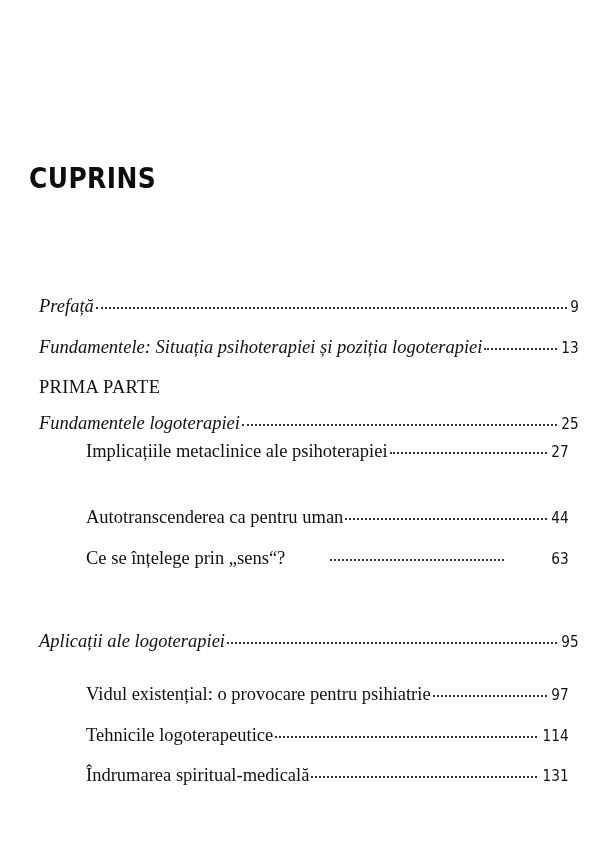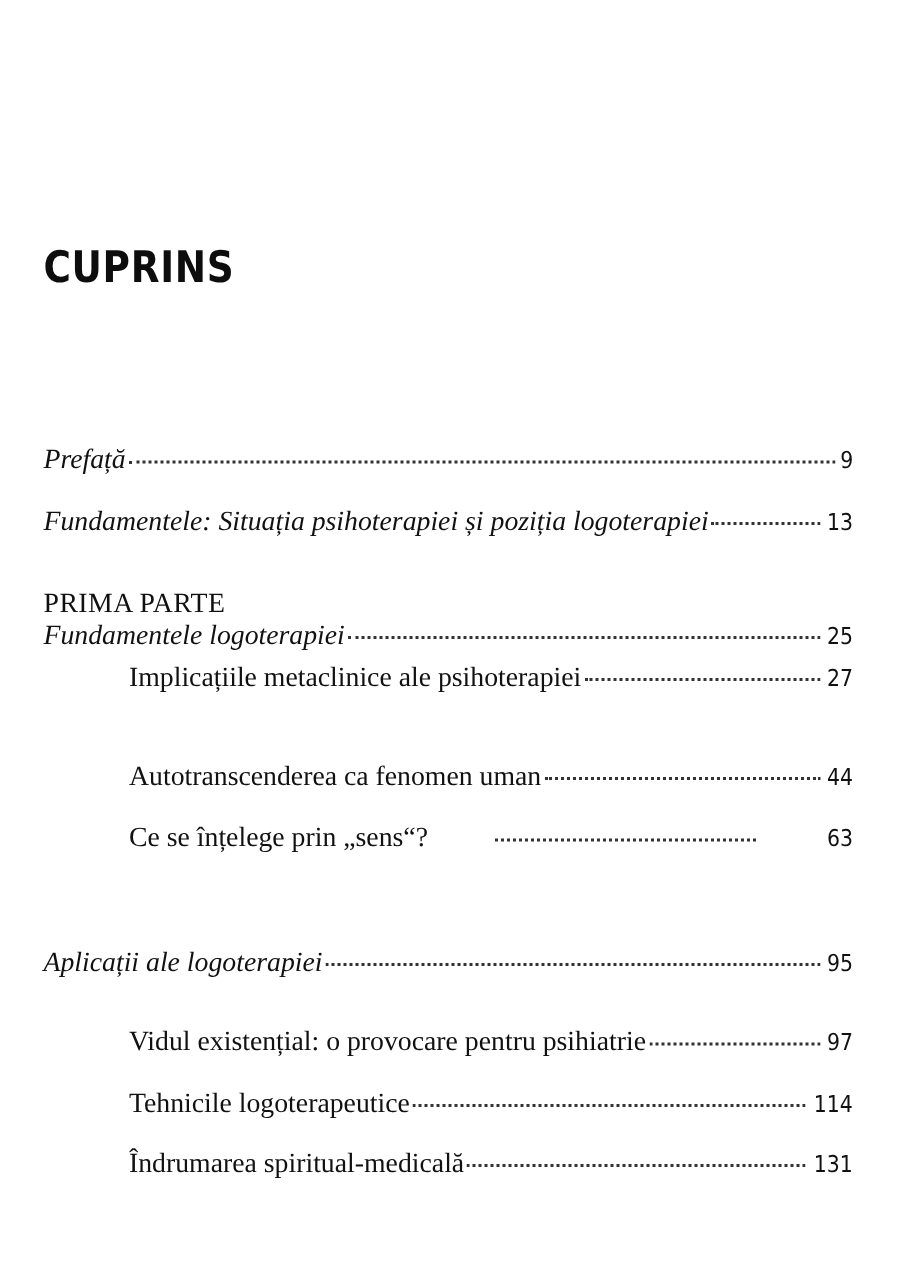--- a/index.html
+++ b/index.html
@@ -70,21 +70,21 @@
       transform-origin: right center;
     }
     .part-heading {
       position: absolute;
       font-size: 18.5px;
       letter-spacing: 0.3px;
       line-height: 1;
       margin: 0;
       font-weight: normal;
     }
-    .lvl0 { left: 29px; width: 540px; }
+    .lvl0 { left: 39px; width: 540px; }
     .lvl1 { left: 86px; width: 483px; }
   </style>
 </head>
 <body>
 
 <div class="page">
 
   <h1 class="title">CUPRINS</h1>
 
   <div class="toc-line italic lvl0" style="top:293px;">
@@ -92,36 +92,36 @@
     <span class="leader"></span>
     <span class="page-num">9</span>
   </div>
 
   <div class="toc-line italic lvl0" style="top:334px;">
     <span class="label">Fundamentele: Situația psihoterapiei și poziția logoterapiei</span>
     <span class="leader"></span>
     <span class="page-num">13</span>
   </div>
 
-  <h2 class="part-heading lvl0" style="top:378px;margin-top:16px;">PRIMA PARTE</h2>
+  <h2 class="part-heading lvl0" style="top:378px;">PRIMA PARTE</h2>
 
   <div class="toc-line italic lvl0" style="top:410px;">
     <span class="label">Fundamentele logoterapiei</span>
     <span class="leader"></span>
     <span class="page-num">25</span>
   </div>
 
   <div class="toc-line lvl1" style="top:438px;">
     <span class="label">Implicațiile metaclinice ale psihoterapiei</span>
     <span class="leader"></span>
     <span class="page-num">27</span>
   </div>
 
   <div class="toc-line lvl1" style="top:504px;">
-    <span class="label">Autotranscenderea ca fenomen uman</span>
+    <span class="label">Autotranscenderea ca pentru uman</span>
     <span class="leader"></span>
     <span class="page-num">44</span>
   </div>
 
   <div class="toc-line lvl1" style="top:545px;gap:43px;">
     <span class="label">Ce se înțelege prin „sens“?</span>
     <span class="leader"></span>
     <span class="page-num">63</span>
   </div>
 

